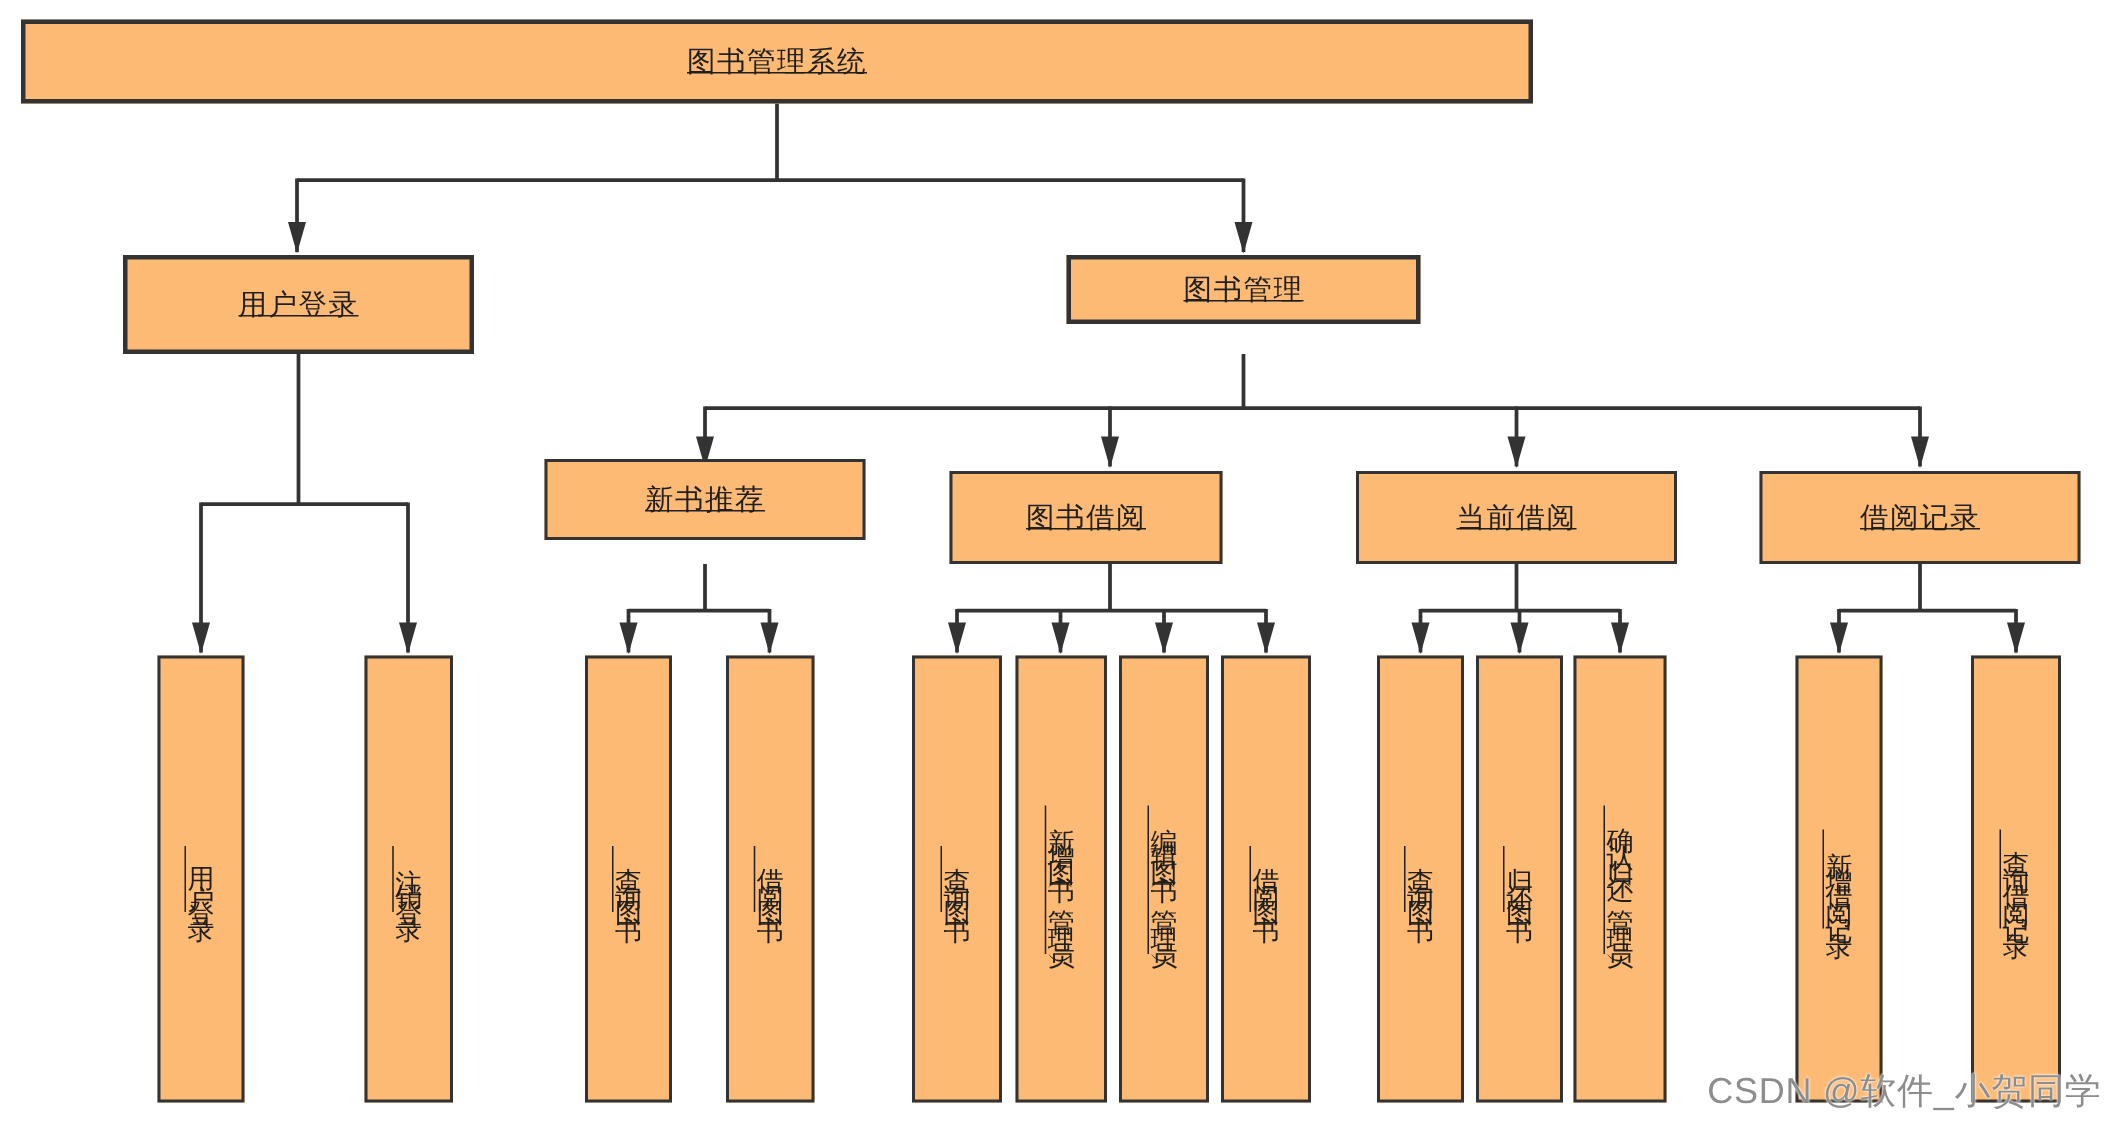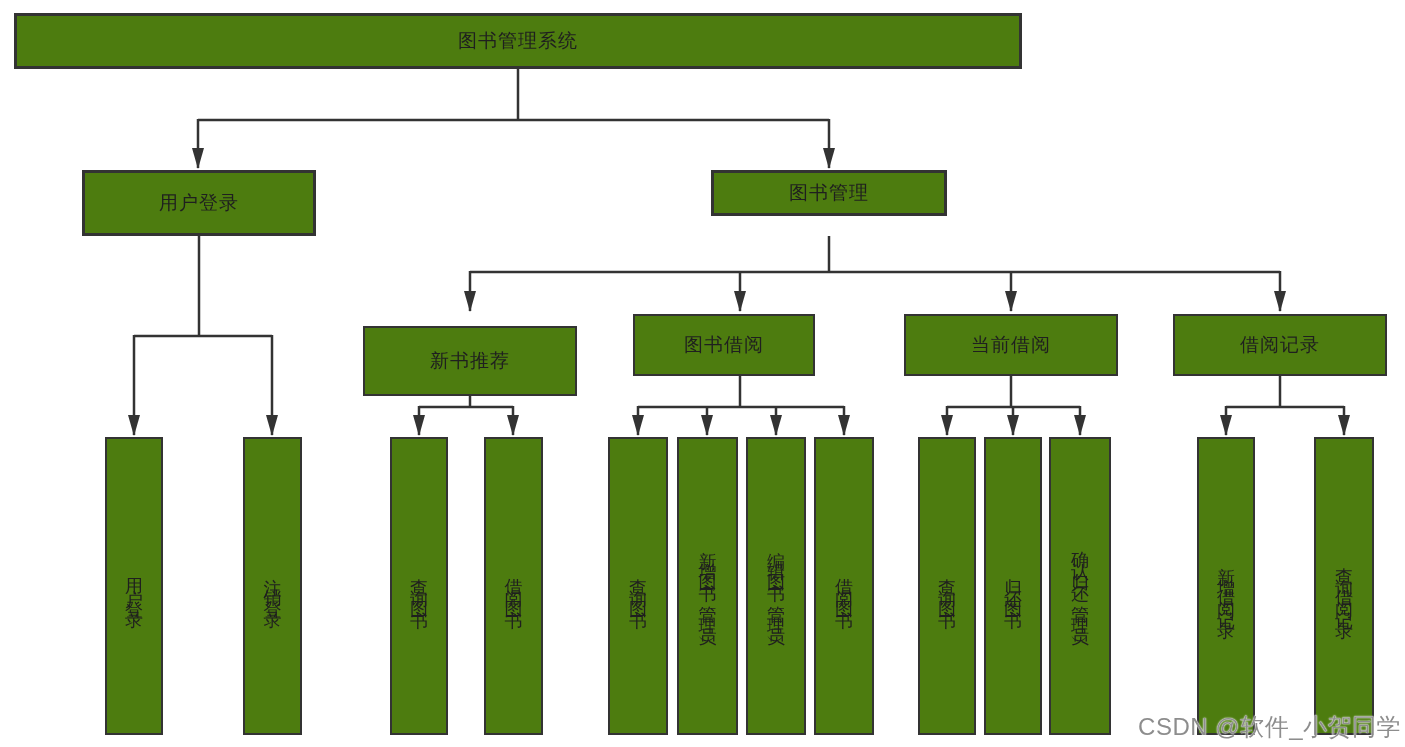--- a/index.html
+++ b/index.html
@@ -17,27 +17,28 @@
   }
   .connectors {
     position: absolute;
     left: 0;
     top: 0;
     pointer-events: none;
   }
   .node {
     position: absolute;
     box-sizing: border-box;
-    background: #4d7c0f;
+    background: #fdba74;
     border: 3px solid #333333;
     color: #1f1f1f;
     display: flex;
     align-items: center;
     justify-content: center;
     text-align: left;
+    text-decoration: underline;
   }
   .h-node {
     font-size: 19px;
     letter-spacing: 1px;
     white-space: nowrap;
   }
   .lvl3 {
     border-width: 2.5px;
   }
   .leaf {
@@ -115,21 +116,21 @@
       <line x1="1226" y1="406" x2="1226" y2="435" marker-end="url(#arw)"></line>
       <line x1="1344" y1="406" x2="1344" y2="435" marker-end="url(#arw)"></line>
     </g>
   </svg>
 
   <div class="node h-node" style="left:14px; top:13px; width:1008px; height:56px">图书管理系统</div>
 
   <div class="node h-node" style="left:82px; top:170px; width:234px; height:66px">用户登录</div>
   <div class="node h-node" style="left:711px; top:170px; width:236px; height:46px">图书管理</div>
 
-  <div class="node h-node lvl3" style="left:363px; top:326px; width:214px; height:70px">新书推荐</div>
+  <div class="node h-node lvl3" style="left:363px; top:306px; width:214px; height:54px">新书推荐</div>
   <div class="node h-node lvl3" style="left:633px; top:314px; width:182px; height:62px">图书借阅</div>
   <div class="node h-node lvl3" style="left:904px; top:314px; width:214px; height:62px">当前借阅</div>
   <div class="node h-node lvl3" style="left:1173px; top:314px; width:214px; height:62px">借阅记录</div>
 
   <div class="node leaf" style="left:105px; top:437px; width:58px; height:298px">
     <span class="v-label">用户登录</span>
   </div>
   <div class="node leaf" style="left:243px; top:437px; width:59px; height:298px">
     <span class="v-label">注销登录</span>
   </div>

